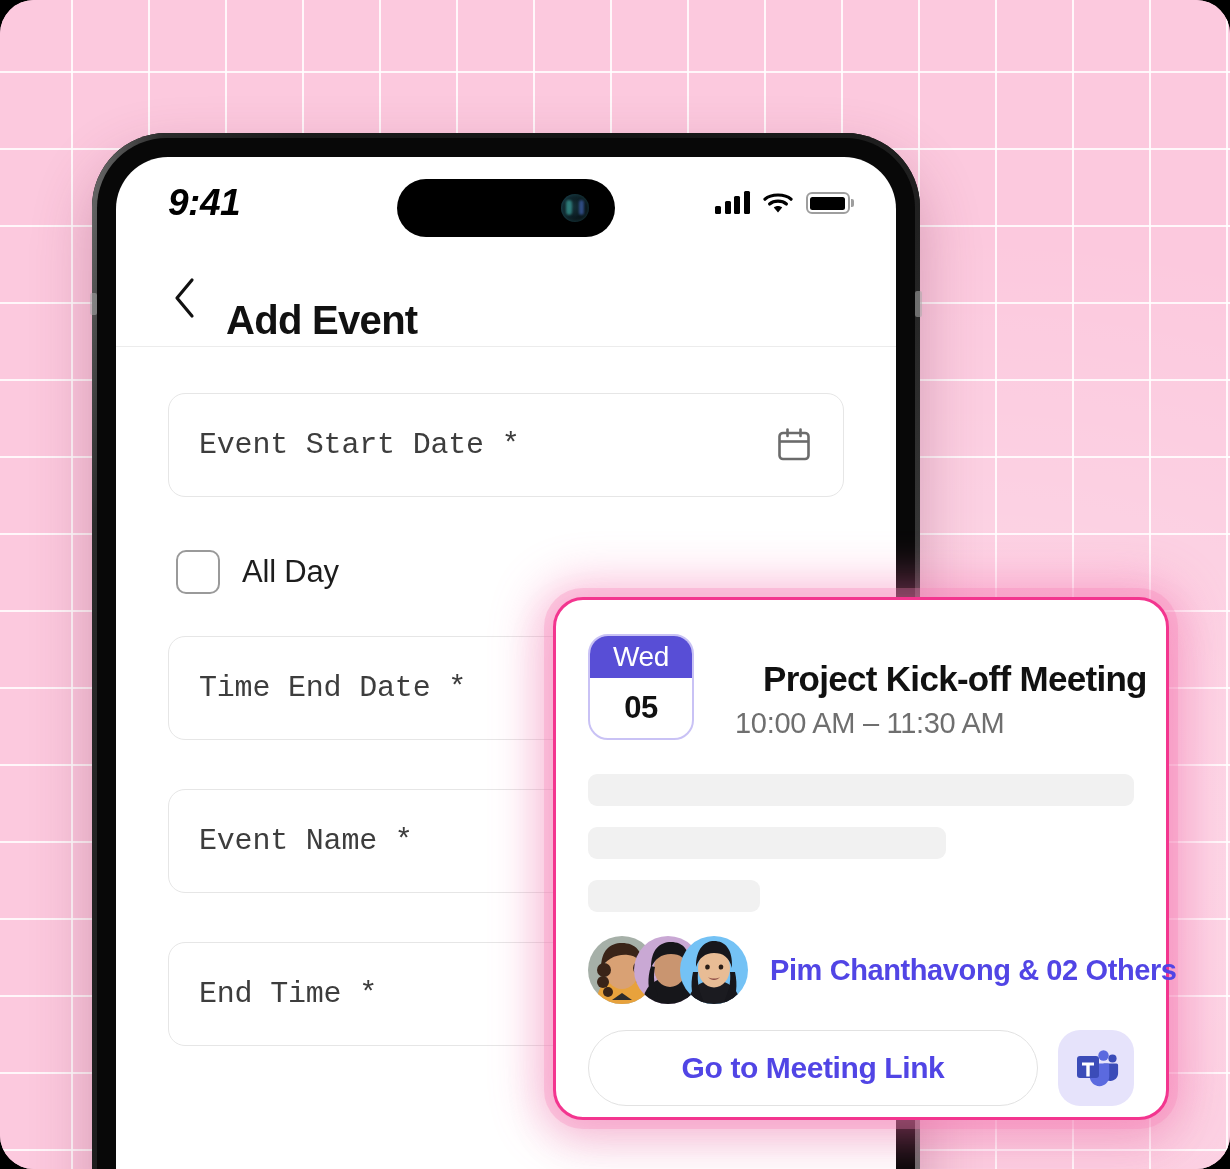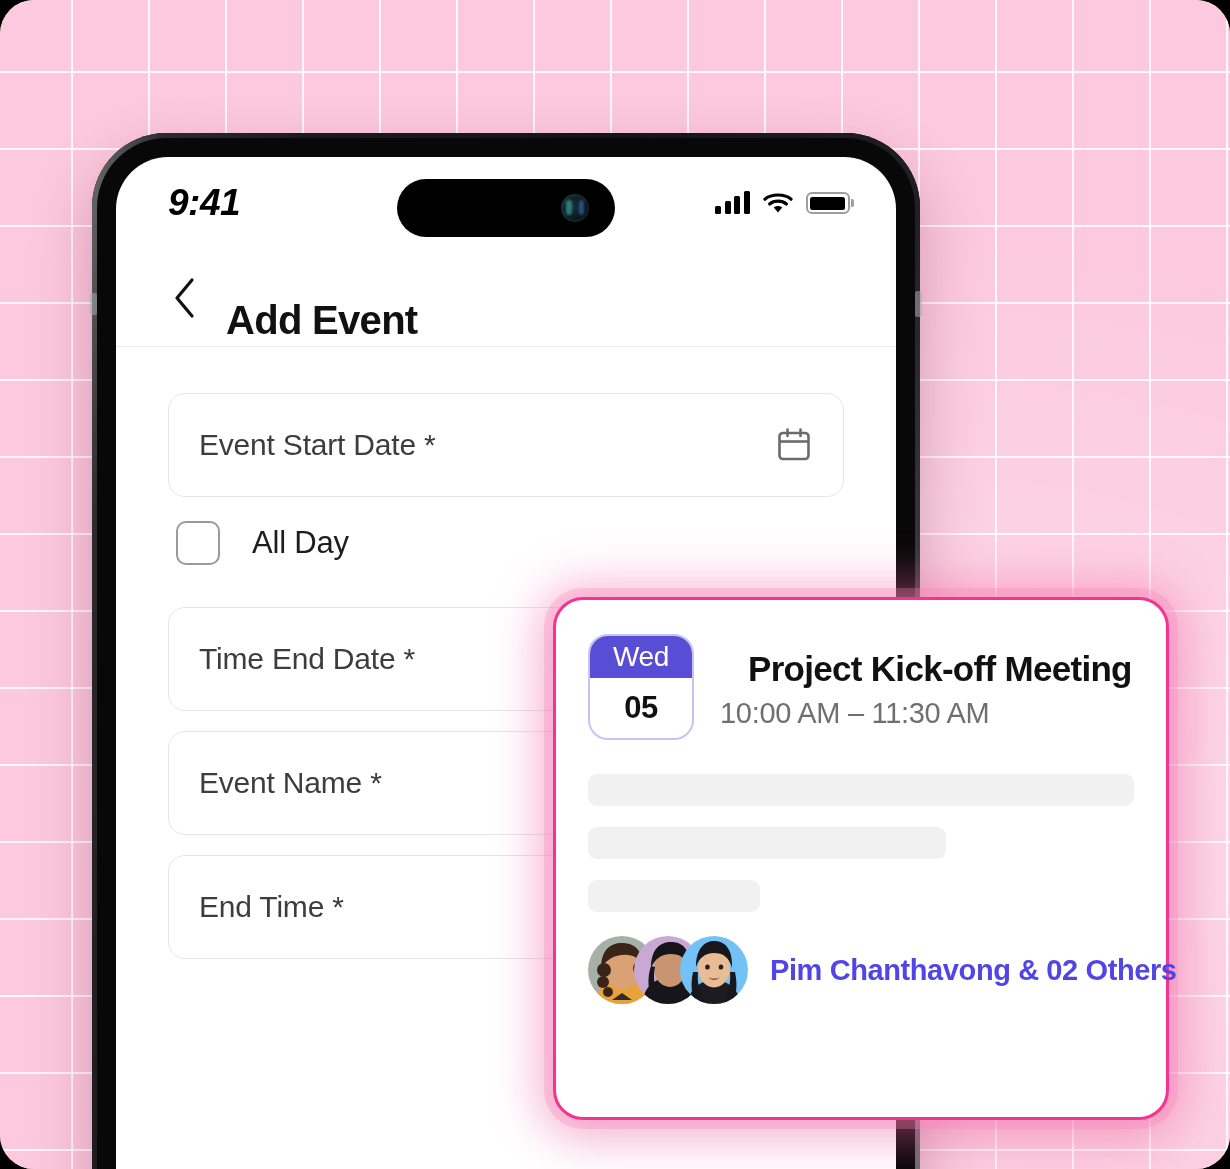--- a/index.html
+++ b/index.html
@@ -201,31 +201,32 @@
   }
   .field {
     height: 104px;
     border: 1.5px solid #e6e6e6;
     border-radius: 17px;
     display: flex;
     align-items: center;
     justify-content: space-between;
     padding: 0 30px;
     background: #fff;
-    margin-bottom: 20px;
+    margin-bottom: 49px;
+    font-family: Liberation Mono, monospace;
   }
   .field-label {
     font-size: 30px;
     color: #3d3d3d;
     letter-spacing: -0.2px;
   }
   .allday-row {
     display: flex;
     align-items: center;
-    gap: 32px;
+    gap: 22px;
     margin: 4px 0 42px 8px;
   }
   .checkbox {
     width: 44px; height: 44px;
     border: 2px solid #9a9a9a;
     border-radius: 10px;
     background: #fff;
     cursor: pointer;
     flex: none;
   }
@@ -247,22 +248,22 @@
     border-radius: 30px;
     padding: 34px 32px 30px 32px;
     box-shadow:
       0 0 0 9px rgba(247, 132, 186, 0.30),
       0 0 46px 16px rgba(247, 110, 175, 0.42),
       0 18px 50px rgba(180, 40, 100, 0.14);
   }
 
   .card-head {
     display: flex;
-    align-items: center;
-    gap: 26px;
+    align-items: flex-end;
+    gap: 41px;
   }
   .date-badge {
     width: 106px;
     height: 106px;
     border-radius: 20px;
     border: 2.5px solid #C9C2F5;
     background: #fff;
     overflow: hidden;
     flex: none;
     display: flex;
@@ -515,15 +516,28 @@
             <ellipse cx="27.5" cy="31" rx="2.3" ry="2.6" fill="#2a1d16"></ellipse>
             <ellipse cx="41" cy="31" rx="2.3" ry="2.6" fill="#2a1d16"></ellipse>
             <path d="M28 41 C31 45 37 45 40 41 C37 43 31 43 28 41 Z" fill="#8c4a45"></path>
           </svg>
         </div>
 
       </div>
       <div class="attendees-text">Pim Chanthavong &amp; 02 Others</div>
     </div>
 
+    <div class="card-actions">
+      <div class="meeting-link-btn">Go to Meeting Link</div>
+      <div class="teams-btn">
+        <svg width="46" height="46" viewBox="0 0 46 46">
+          <circle cx="30.5" cy="10.5" r="5.2" fill="#5B6ADF"></circle>
+          <circle cx="39.5" cy="13.5" r="4.1" fill="#3B4CB8"></circle>
+          <path d="M33 18.5 h10.5 a1.6 1.6 0 0 1 1.6 1.6 v8.2 c0 4.2 -3.4 7.6 -7.6 7.6 h-0.3 c-4.2 0 -7.6 -3.4 -7.6 -7.6 v-8.2 a1.6 1.6 0 0 1 1.6 -1.6 z" fill="#3B4CB8"></path>
+          <path d="M20 18.5 h14.4 a1.8 1.8 0 0 1 1.8 1.8 v11.3 c0 5.3 -4.3 9.6 -9.6 9.6 h-0.2 c-5.3 0 -9.6 -4.3 -9.6 -9.6 v-11.3 a1.8 1.8 0 0 1 1.8 -1.8 z" fill="#5B6ADF"></path>
+          <rect x="4" y="11" width="22" height="22" rx="3" fill="#3B4CB8"></rect>
+          <path d="M9 17.5 h12 v3 h-4.3 v11 h-3.4 v-11 H9 z" fill="#ffffff"></path>
+        </svg>
+      </div>
+    </div>
 
   </div>
 </div>
 
 </body></html>

